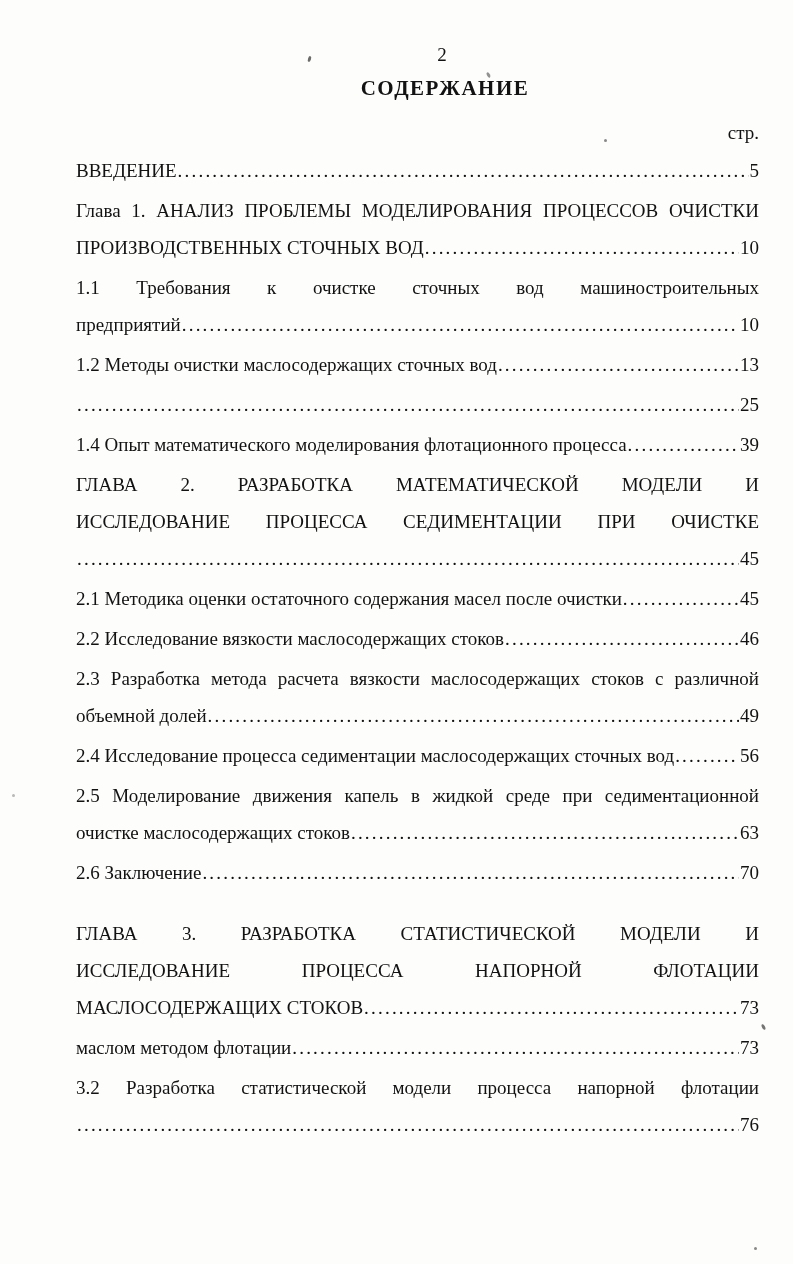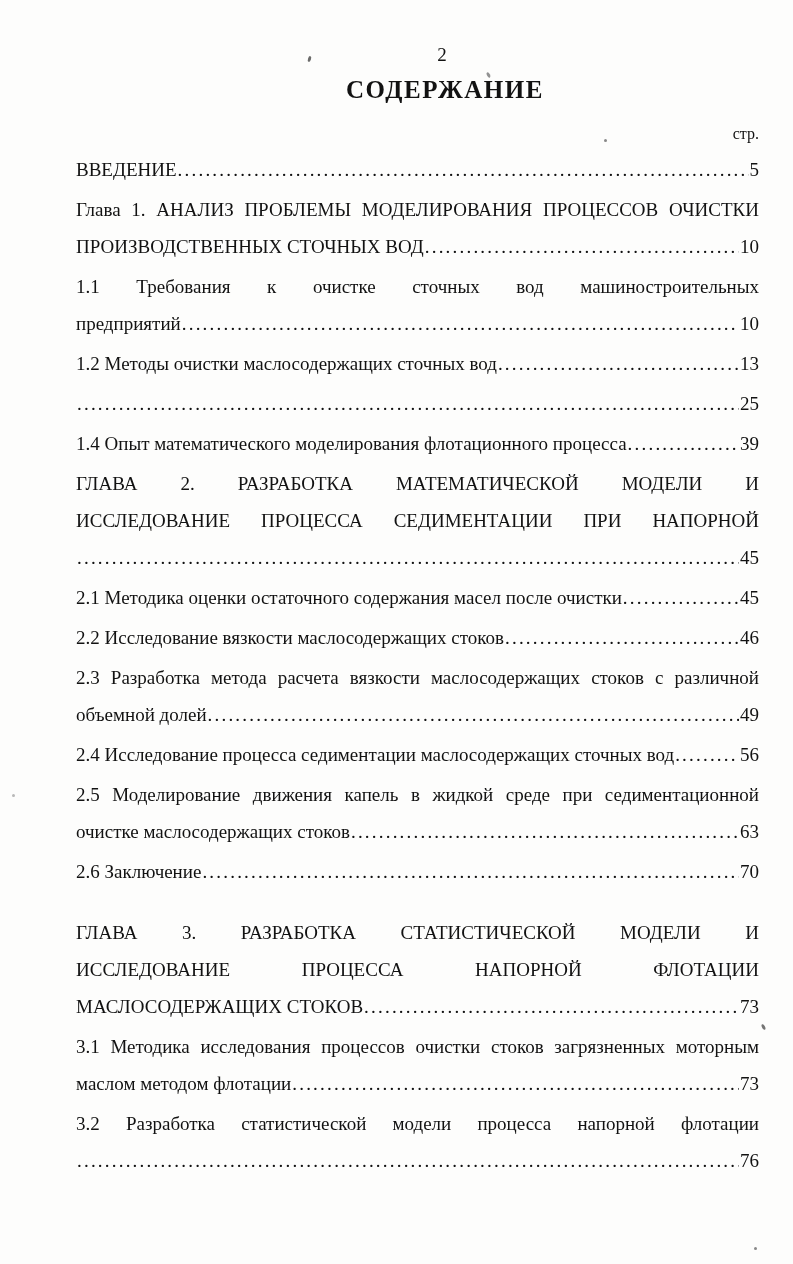--- a/index.html
+++ b/index.html
@@ -27,29 +27,29 @@
   .page-number {
     text-align: center;
     padding-left: 50px;
     font-size: 19px;
     letter-spacing: 1px;
   }
   .doc-title {
     margin: 10px 0 0 0;
     text-align: center;
     padding-left: 55px;
-    font-size: 25px;
+    font-size: 21px;
     font-weight: bold;
     letter-spacing: 1.5px;
   }
   .col-label {
     text-align: right;
     margin-top: 21px;
     margin-bottom: 8px;
-    font-size: 16px;
+    font-size: 19px;
   }
   .toc { }
   .entry {
     margin: 0 0 3px 0;
     line-height: 37px;
   }
   .entry.gap-before {
     margin-top: 24px;
   }
   .line.full {
@@ -140,21 +140,21 @@
         </div>
         <div class="entry">
           <div class="line last">
             <span class="txt">1.4 Опыт математического моделирования флотационного процесса</span>
             <span class="leader"></span>
             <span class="pg">39</span>
           </div>
         </div>
         <div class="entry">
           <div class="line full">ГЛАВА 2. РАЗРАБОТКА МАТЕМАТИЧЕСКОЙ МОДЕЛИ И</div>
-          <div class="line full">ИССЛЕДОВАНИЕ ПРОЦЕССА СЕДИМЕНТАЦИИ ПРИ НАПОРНОЙ</div>
+          <div class="line full">ИССЛЕДОВАНИЕ ПРОЦЕССА СЕДИМЕНТАЦИИ ПРИ ОЧИСТКЕ</div>
           <div class="line last">
             <span class="leader"></span>
             <span class="pg">45</span>
           </div>
         </div>
         <div class="entry">
           <div class="line last">
             <span class="txt">2.1 Методика оценки остаточного содержания масел после очистки</span>
             <span class="leader"></span>
             <span class="pg">45</span>
@@ -200,21 +200,20 @@
         <div class="entry gap-before">
           <div class="line full">ГЛАВА 3. РАЗРАБОТКА СТАТИСТИЧЕСКОЙ МОДЕЛИ И</div>
           <div class="line full">ИССЛЕДОВАНИЕ ПРОЦЕССА НАПОРНОЙ ФЛОТАЦИИ</div>
           <div class="line last">
             <span class="txt">МАСЛОСОДЕРЖАЩИХ СТОКОВ</span>
             <span class="leader"></span>
             <span class="pg">73</span>
           </div>
         </div>
         <div class="entry">
-          <div class="line full">3.1 Методика исследования процессов очистки стоков загрязненных моторным</div>
           <div class="line last">
             <span class="txt">маслом методом флотации</span>
             <span class="leader"></span>
             <span class="pg">73</span>
           </div>
         </div>
         <div class="entry">
           <div class="line full">3.2 Разработка статистической модели процесса напорной флотации</div>
           <div class="line last">
             <span class="leader"></span>

